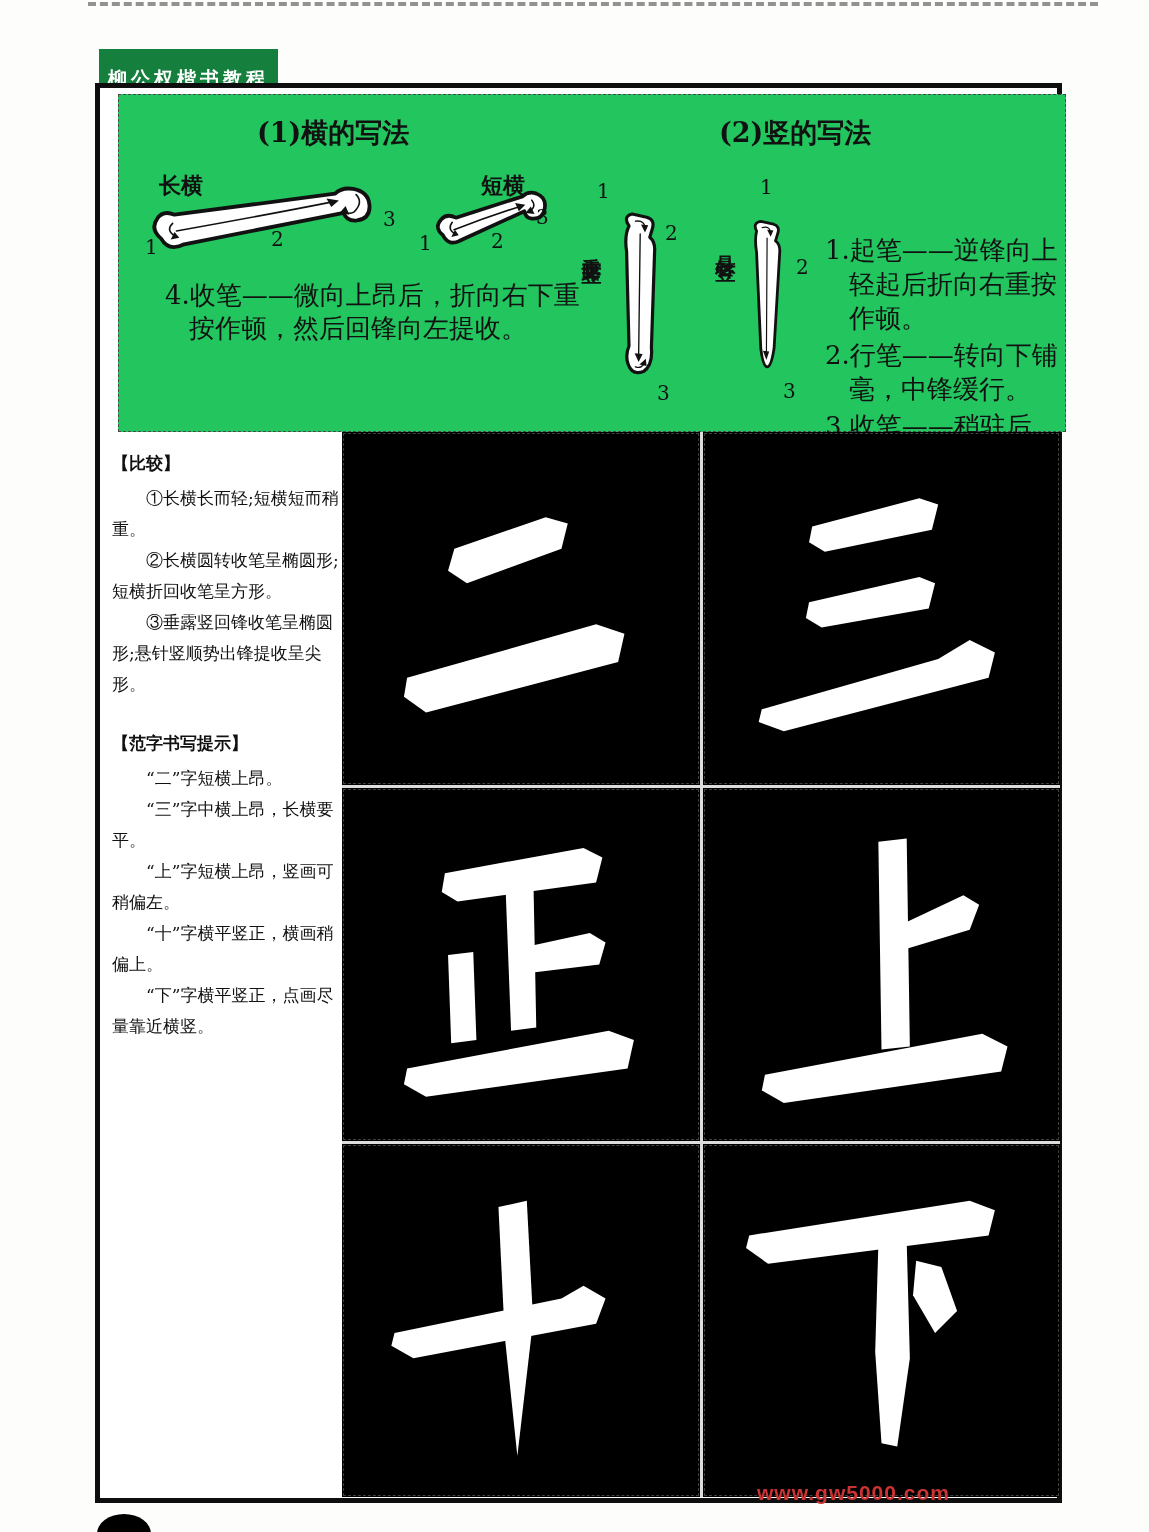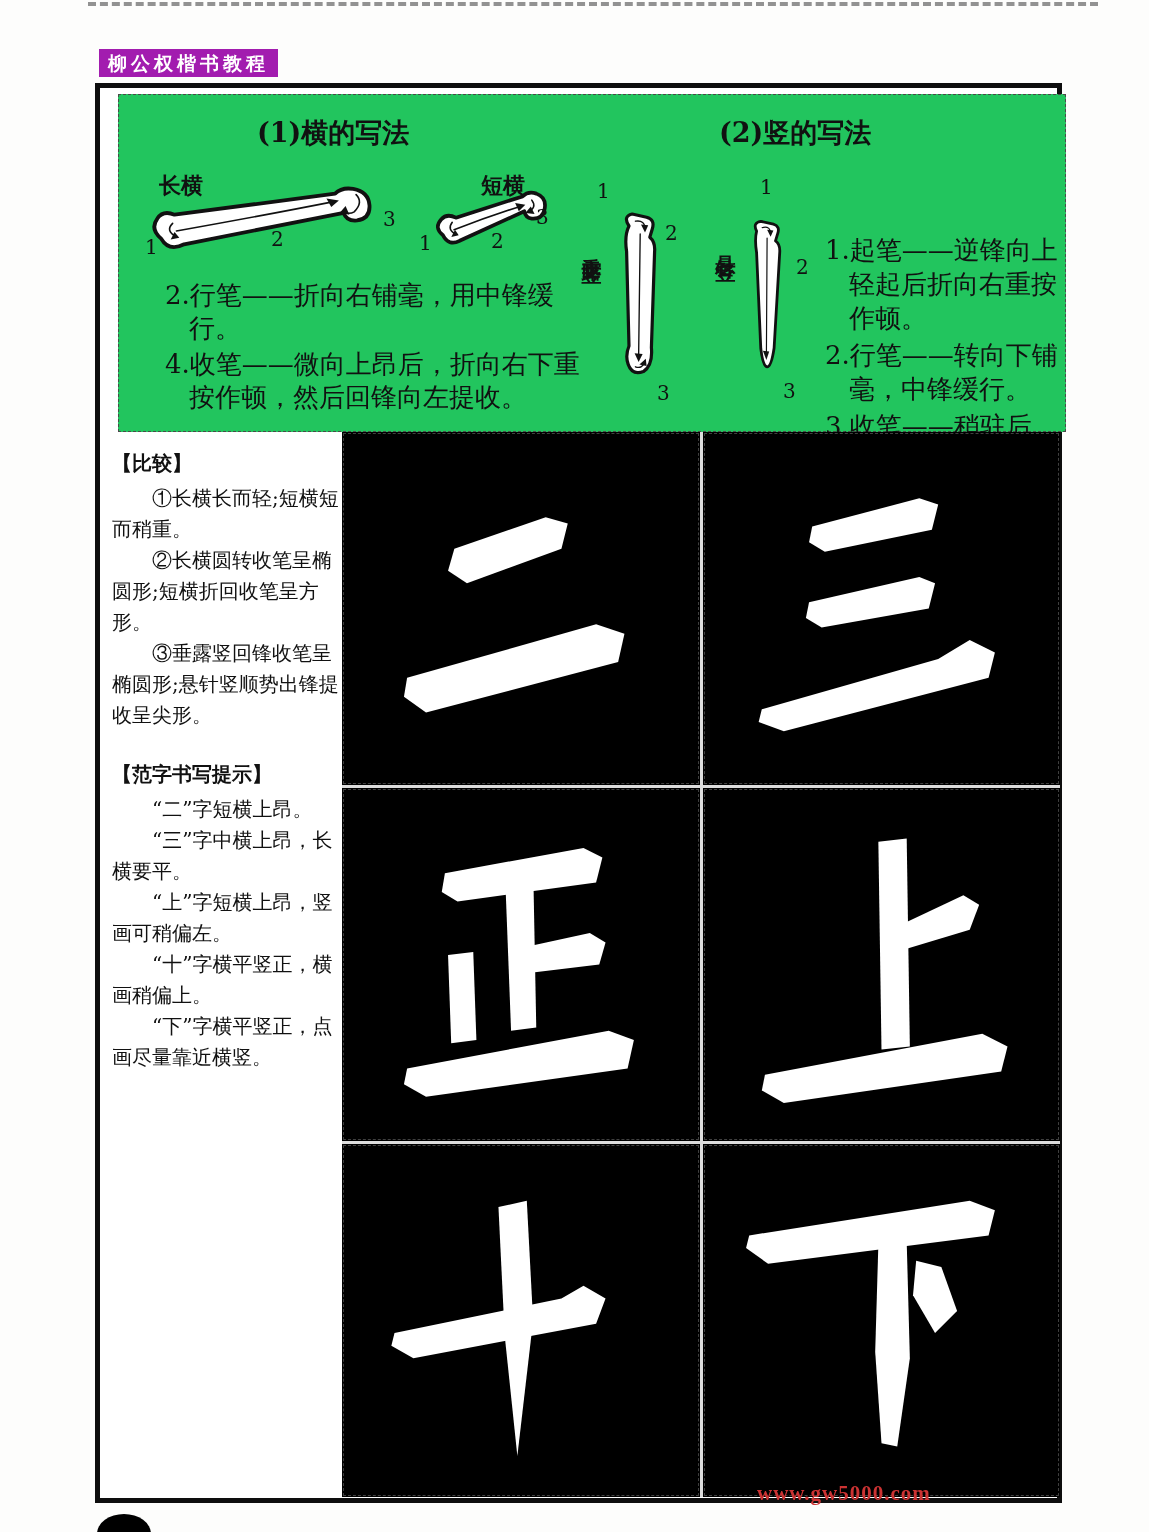--- a/index.html
+++ b/index.html
@@ -7,23 +7,23 @@
     width:1149px;height:1532px;position:relative;overflow:hidden;
     background:#fdfdfc;
     font-family:"DejaVu Serif","Liberation Serif",serif;
     color:#111;
   }
   .abs{position:absolute;}
   
   .top-artifact{left:88px;top:2px;width:1010px;height:0;border-top:4px dashed #666;opacity:.7;}
   
   .header-badge{
-    left:99px;top:49px;background:#a21caf;color:#fff;
+    left:99px;top:49px;background:#15803d;color:#fff;
     font-size:19px;font-weight:700;letter-spacing:4px;
-    padding:3px 9px;line-height:22px;
+    padding:18px 9px;line-height:22px;
   }
   
   .frame{left:95px;top:83px;width:967px;height:1420px;border:5px solid #0e0e0e;box-sizing:border-box;background:#fff;}
   
   .top-box{left:113px;top:90px;width:948px;height:338px;border:1px dashed #4a4a4a;box-sizing:border-box;background:#22c55e;}
   .sec-title{position:absolute;font-size:27px;font-weight:700;white-space:nowrap;}
   .t1{left:138px;top:20px;}
   .t2{left:600px;top:20px;}
   .diagram-label{position:absolute;font-size:22px;font-weight:700;white-space:nowrap;}
   .lbl-changheng{left:40px;top:76px;}
@@ -42,36 +42,36 @@
   .n-cl-1{left:478px;top:84px;}  .n-cl-2{left:546px;top:126px;} .n-cl-3{left:538px;top:286px;}
   .n-xz-1{left:641px;top:80px;}  .n-xz-2{left:677px;top:160px;} .n-xz-3{left:664px;top:284px;}
   .shape-outline{fill:#fff;stroke:#111;stroke-width:4;stroke-linejoin:round;}
   .shape-arrow{fill:none;stroke:#111;stroke-width:1.7;stroke-linecap:round;}
   .shape-head{fill:#111;stroke:none;}
   .steps{position:absolute;font-size:26px;}
   .steps p{margin:0 0 3px 0;padding-left:24px;text-indent:-24px;}
   .steps-left{left:46px;top:184px;width:432px;line-height:33px;}
   .steps-right{left:706px;top:138px;width:244px;line-height:34px;}
   
-  .sidebar{left:112px;top:438px;width:230px;font-size:20px;line-height:31px;}
+  .sidebar{left:112px;top:438px;width:230px;font-size:17px;line-height:31px;}
   .note-heading{font-weight:700;margin:10px 0 4px 0;}
   .hd2{margin-top:28px;}
   .note{margin:0;text-indent:2em;}
   
   .grid{
     left:342px;top:432px;width:718px;height:1065px;
     display:grid;grid-template-columns:1fr 1fr;grid-template-rows:1fr 1fr 1fr;
     gap:3px;background:#dcdcdc;
   }
   .cell{background:#000;display:flex;align-items:center;justify-content:center;outline:1px dashed rgba(255,255,255,.25);outline-offset:-2px;}
   .cell svg{width:315px;height:315px;}
   
   .watermark{
     left:757px;top:1481px;color:#cc3333;font-size:21px;font-weight:700;
-    font-family:Liberation Serif, serif;letter-spacing:1px;z-index:6;
+    font-family:Liberation Sans, sans-serif;letter-spacing:1px;z-index:6;
   }
   .page-dot{left:97px;top:1514px;width:54px;height:40px;background:#000;border-radius:50%;}
 </style>
 </head>
 <body>
 
 <div>
 
   <div class="abs top-artifact"></div>
 
@@ -131,21 +131,20 @@
           <path d="M36,13 Q48,10 48,22" class="shape-arrow"></path>
           <path d="M48,26 L43,16 L52,17 Z" class="shape-head"></path>
           <path d="M43,28 L42,196" class="shape-arrow"></path>
           <path d="M42,202 L37,189 L46,190 Z" class="shape-head"></path>
         </svg>
       <span class="num n-xz-1">1</span>
       <span class="num n-xz-2">2</span>
       <span class="num n-xz-3">3</span>
 
       <div class="steps steps-left">
-        <p>2.行笔——折向右铺毫，用中锋缓行。</p>
         <p>4.收笔——微向上昂后，折向右下重按作顿，然后回锋向左提收。</p>
       </div>
 
       <div class="steps steps-right">
         <p>1.起笔——逆锋向上轻起后折向右重按作顿。</p>
         <p>2.行笔——转向下铺毫，中锋缓行。</p>
         <p>3.收笔——稍驻后，回锋向上提收。</p>
       </div>
     </div>
   </div>

